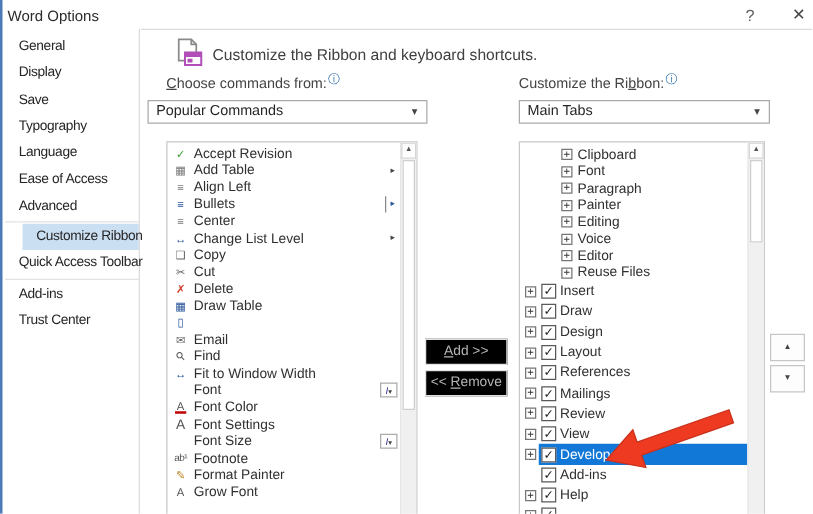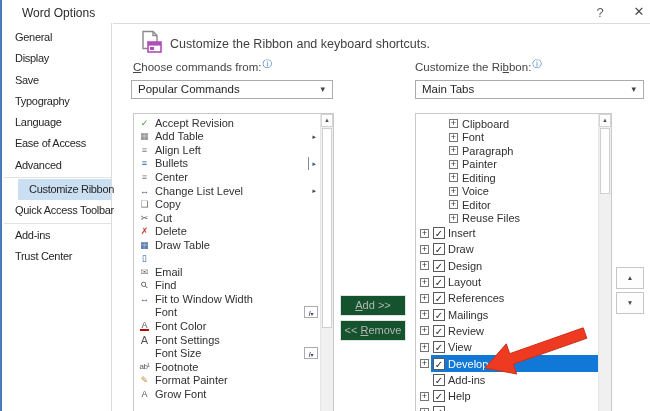--- a/index.html
+++ b/index.html
@@ -3,41 +3,41 @@
 <meta charset="utf-8">
 <style>
   html,body{margin:0;padding:0;}
   body{
     width:650px;height:411px;overflow:hidden;position:relative;
     background:#ffffff;font-family:"Liberation Sans",sans-serif;
     -webkit-font-smoothing:antialiased;cursor:default;
   }
   .win-left-edge{position:absolute;left:0;top:0;bottom:0;width:2px;background:#4d7ab8;}
   
-  .titlebar-title{position:absolute;left:22px;top:6px;font-size:12px;color:#2b2b2b;}
+  .titlebar-title{position:absolute;left:6px;top:6px;font-size:12px;color:#2b2b2b;}
   .tb-help{position:absolute;left:592px;top:5px;width:16px;height:16px;text-align:center;font-size:13px;color:#5f5f5f;}
   .tb-close{position:absolute;left:630px;top:4px;width:18px;height:17px;text-align:center;font-size:13px;color:#4a4a4a;}
   .title-sep{position:absolute;left:113px;right:0;top:23px;border-top:1px solid #dcdcdc;}
   
   .sidebar{position:absolute;left:4px;top:23px;width:108px;bottom:0;border-right:1px solid #dcdcdc;padding-top:4px;box-sizing:border-box;}
   .sb-item{height:21.3px;line-height:21.3px;padding-left:11px;font-size:11px;letter-spacing:-0.3px;color:#262626;white-space:nowrap;}
   .sb-item.selected{background:#cbdff2;margin-left:14px;}
   .sb-div{border-top:1px solid #e2e2e2;margin:1px 0;}
   
   .hdr-icon{position:absolute;left:139px;top:30px;width:24px;height:25px;}
   .hdr-text{position:absolute;left:170px;top:37px;font-size:12.5px;color:#3f3f3f;}
   
   .field-label{position:absolute;top:61px;font-size:11.5px;color:#444;}
   .field-label .accel{text-decoration:underline;}
   .info-i{font-size:9.5px;color:#2e6fac;position:relative;top:-4px;margin-left:1px;}
   
   .combo{position:absolute;top:80px;height:19px;border:1px solid #ababab;background:#fff;box-sizing:border-box;font-size:11.5px;color:#262626;line-height:17px;padding-left:6px;}
   .combo .caret{position:absolute;right:7px;top:0;line-height:17px;font-size:9px;color:#444;}
-  .combo-left{left:131px;width:202px;}
-  .combo-right{left:415px;width:229px;}
+  .combo-left{left:118px;width:224px;}
+  .combo-right{left:415px;width:201px;}
   
   .listbox{position:absolute;top:113px;height:310px;border:1px solid #c9c9c9;background:#fff;box-sizing:border-box;}
   .listbox-left{left:133px;width:201px;}
   .listbox-right{left:415px;width:197px;}
   .rows{margin-right:13px;overflow:hidden;}
   .listbox-left .rows{padding-top:2px;}
   .listbox-right .rows{padding-top:3px;}
   
   .crow{display:flex;align-items:center;height:13.55px;font-size:11px;color:#303030;padding-left:3px;position:relative;white-space:nowrap;}
   .cmd-icon{width:15px;flex:none;text-align:center;font-size:9px;line-height:10px;margin-right:3px;}
@@ -60,21 +60,21 @@
   .rlabel{position:relative;z-index:1;}
   .rrow.selected .hl-bg{position:absolute;left:15px;right:0;top:0;bottom:0;background:#1278d8;z-index:0;}
   .rrow.selected .rlabel{color:#ffffff;}
   
   .vscroll{position:absolute;top:0;right:0;bottom:0;width:13px;background:#f0f0f0;border-left:1px solid #e6e6e6;box-sizing:border-box;}
   .scroll-btn{height:13px;background:#fdfdfd;border:1px solid #d5d5d5;box-sizing:border-box;text-align:center;line-height:11px;font-size:6px;color:#555;}
   .thumb{position:absolute;left:1px;width:10px;background:#fff;border:1px solid #cfcfcf;box-sizing:border-box;}
   .thumb-left{top:14px;height:200px;}
   .thumb-right{top:14px;height:66px;}
   
-  .mid-btn{position:absolute;left:340px;width:66px;height:21px;border:1px solid #e2e2e2;background:#14532d;color:#b5b5b5;font-size:11px;text-align:center;line-height:19px;box-sizing:border-box;margin-top:24px;}
+  .mid-btn{position:absolute;left:340px;width:66px;height:21px;border:1px solid #e2e2e2;background:#000000;color:#b5b5b5;font-size:11px;text-align:center;line-height:19px;box-sizing:border-box;}
   .mid-btn .accel{text-decoration:underline;}
   .btn-add{top:271px;} .btn-remove{top:296px;}
   .mv-btn{position:absolute;left:616px;width:28px;height:22px;border:1px solid #c6c6c6;background:#fdfdfd;box-sizing:border-box;text-align:center;line-height:20px;font-size:6.5px;color:#444;}
   .btn-up{top:267px;} .btn-down{top:292px;}
   .arrow-overlay{position:absolute;left:0;top:0;width:650px;height:411px;pointer-events:none;z-index:50;}
 </style>
 </head>
 <body>
 
 <div class="win-left-edge"></div>

